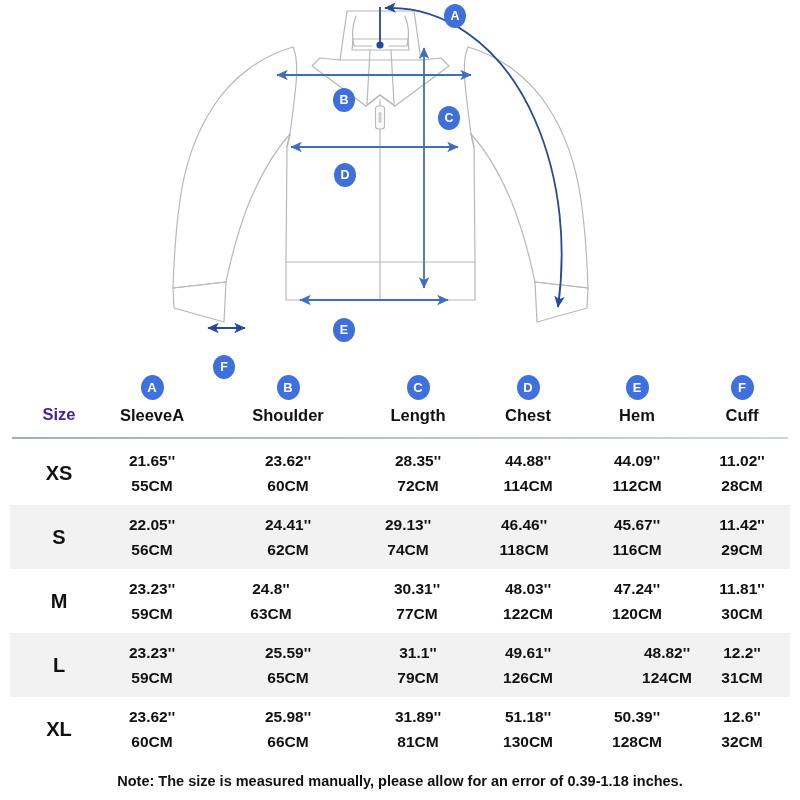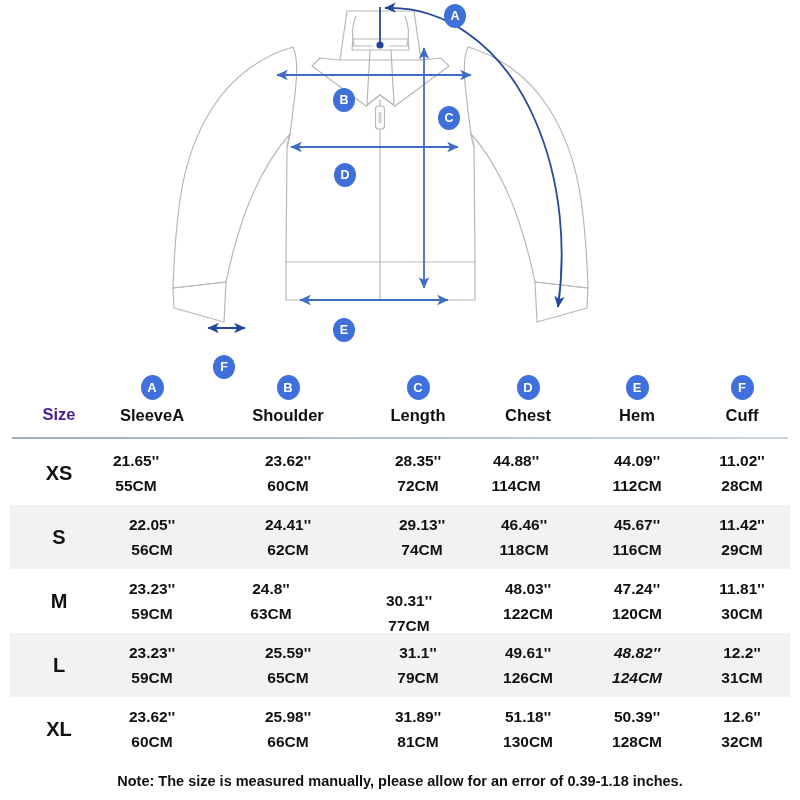--- a/index.html
+++ b/index.html
@@ -296,33 +296,33 @@
           <div class="header-label">Cuff</div>
         </div>
       </div>
   </div>
 
   <div class="header-rule"></div>
 
   <div id="table-body">
       <div class="trow" style="top: 66px;">
         <div class="size-cell">XS</div>
-        <div class="meas-cell" style="left: 61px; text-align: right;">
+        <div class="meas-cell" style="left: 77px; text-align: right;">
           <div class="meas-in">21.65''</div>
           <div class="meas-cm">55CM</div>
         </div>
         <div class="meas-cell" style="left: 213px;">
           <div class="meas-in">23.62''</div>
           <div class="meas-cm">60CM</div>
         </div>
         <div class="meas-cell" style="left: 343px;">
           <div class="meas-in">28.35''</div>
           <div class="meas-cm">72CM</div>
         </div>
-        <div class="meas-cell" style="left: 441px;">
+        <div class="meas-cell" style="left: 453px;">
           <div class="meas-in">44.88''</div>
           <div class="meas-cm">114CM</div>
         </div>
         <div class="meas-cell" style="left: 562px;">
           <div class="meas-in">44.09''</div>
           <div class="meas-cm">112CM</div>
         </div>
         <div class="meas-cell" style="left: 667px;">
           <div class="meas-in">11.02''</div>
           <div class="meas-cm">28CM</div>
@@ -331,21 +331,21 @@
       <div class="trow shaded" style="top: 130px;">
         <div class="size-cell">S</div>
         <div class="meas-cell" style="left: 77px;">
           <div class="meas-in">22.05''</div>
           <div class="meas-cm">56CM</div>
         </div>
         <div class="meas-cell" style="left: 213px;">
           <div class="meas-in">24.41''</div>
           <div class="meas-cm">62CM</div>
         </div>
-        <div class="meas-cell" style="left: 347px;">
+        <div class="meas-cell" style="left: 333px;">
           <div class="meas-in">29.13''</div>
           <div class="meas-cm">74CM</div>
         </div>
         <div class="meas-cell" style="left: 449px;">
           <div class="meas-in">46.46''</div>
           <div class="meas-cm">118CM</div>
         </div>
         <div class="meas-cell" style="left: 562px;">
           <div class="meas-in">45.67''</div>
           <div class="meas-cm">116CM</div>
@@ -358,21 +358,21 @@
       <div class="trow" style="top: 194px;">
         <div class="size-cell">M</div>
         <div class="meas-cell" style="left: 77px;">
           <div class="meas-in">23.23''</div>
           <div class="meas-cm">59CM</div>
         </div>
         <div class="meas-cell" style="left: 196px;">
           <div class="meas-in">24.8''</div>
           <div class="meas-cm">63CM</div>
         </div>
-        <div class="meas-cell" style="left: 334px; justify-content: flex-end;">
+        <div class="meas-cell" style="left: 342px;">
           <div class="meas-in">30.31''</div>
           <div class="meas-cm">77CM</div>
         </div>
         <div class="meas-cell" style="left: 453px;">
           <div class="meas-in">48.03''</div>
           <div class="meas-cm">122CM</div>
         </div>
         <div class="meas-cell" style="left: 562px;">
           <div class="meas-in">47.24''</div>
           <div class="meas-cm">120CM</div>
@@ -393,21 +393,21 @@
           <div class="meas-cm">65CM</div>
         </div>
         <div class="meas-cell" style="left: 343px;">
           <div class="meas-in">31.1''</div>
           <div class="meas-cm">79CM</div>
         </div>
         <div class="meas-cell" style="left: 453px;">
           <div class="meas-in">49.61''</div>
           <div class="meas-cm">126CM</div>
         </div>
-        <div class="meas-cell" style="left: 562px; font-style: italic;">
+        <div class="meas-cell" style="left: 592px;">
           <div class="meas-in">48.82''</div>
           <div class="meas-cm">124CM</div>
         </div>
         <div class="meas-cell" style="left: 667px;">
           <div class="meas-in">12.2''</div>
           <div class="meas-cm">31CM</div>
         </div>
       </div>
       <div class="trow" style="top: 322px;">
         <div class="size-cell">XL</div>

